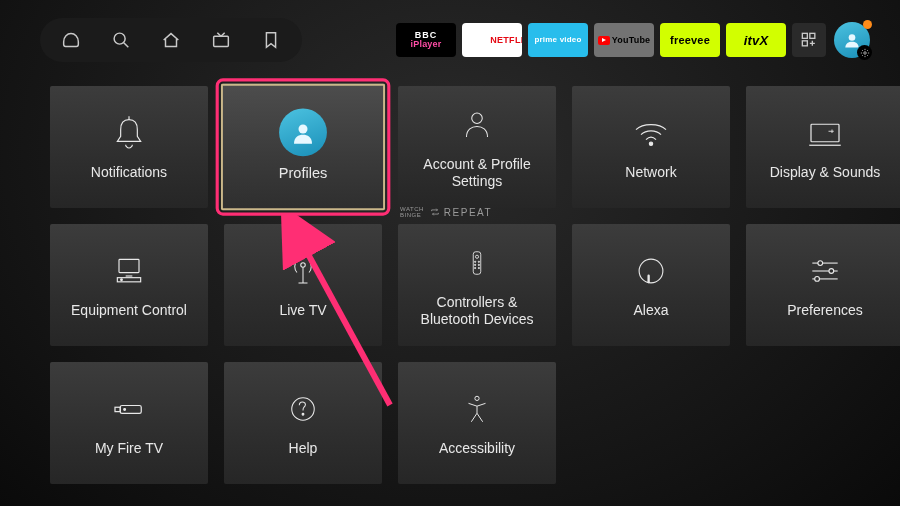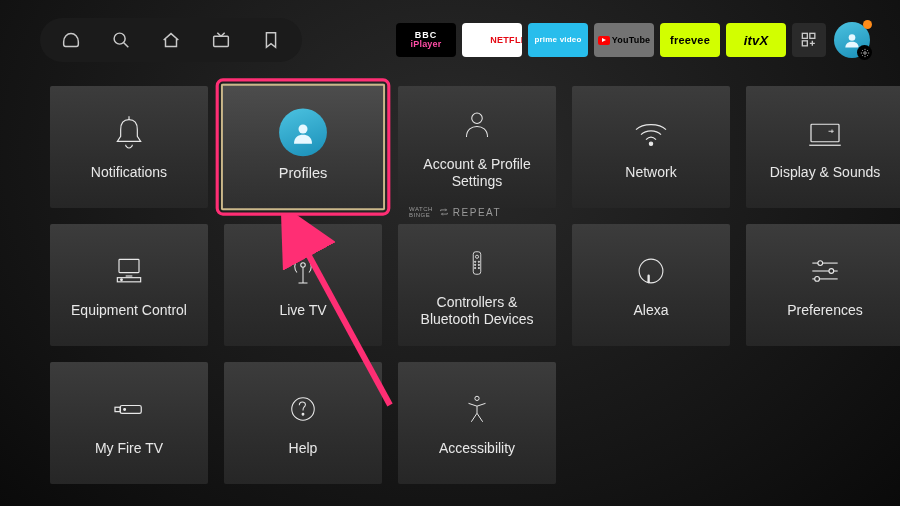--- a/index.html
+++ b/index.html
@@ -103,21 +103,21 @@
     transform: scale(1.04);
     z-index: 3;
   }
   .tile.selected .profile-avatar {
     width: 46px; height: 46px; border-radius:50%;
     background: linear-gradient(160deg, #4cc2e0 0%, #1a8fb8 100%);
     display:flex;align-items:center;justify-content:center;
   }
 
   .watermark {
-    position:absolute; top:206px; left:409px;
+    position:absolute; top:206px; left:400px;
     color:#9a9a9a; font-size:10px; letter-spacing:1.5px;
     display:flex; align-items:center; gap:4px;
     z-index:4;
   }
   .watermark .sub{ font-size:6px; letter-spacing:0.5px; margin-right:2px;}
 
   .arrow {
     position:absolute;
     top: 215px; left: 280px;
     width: 140px; height: 200px;

